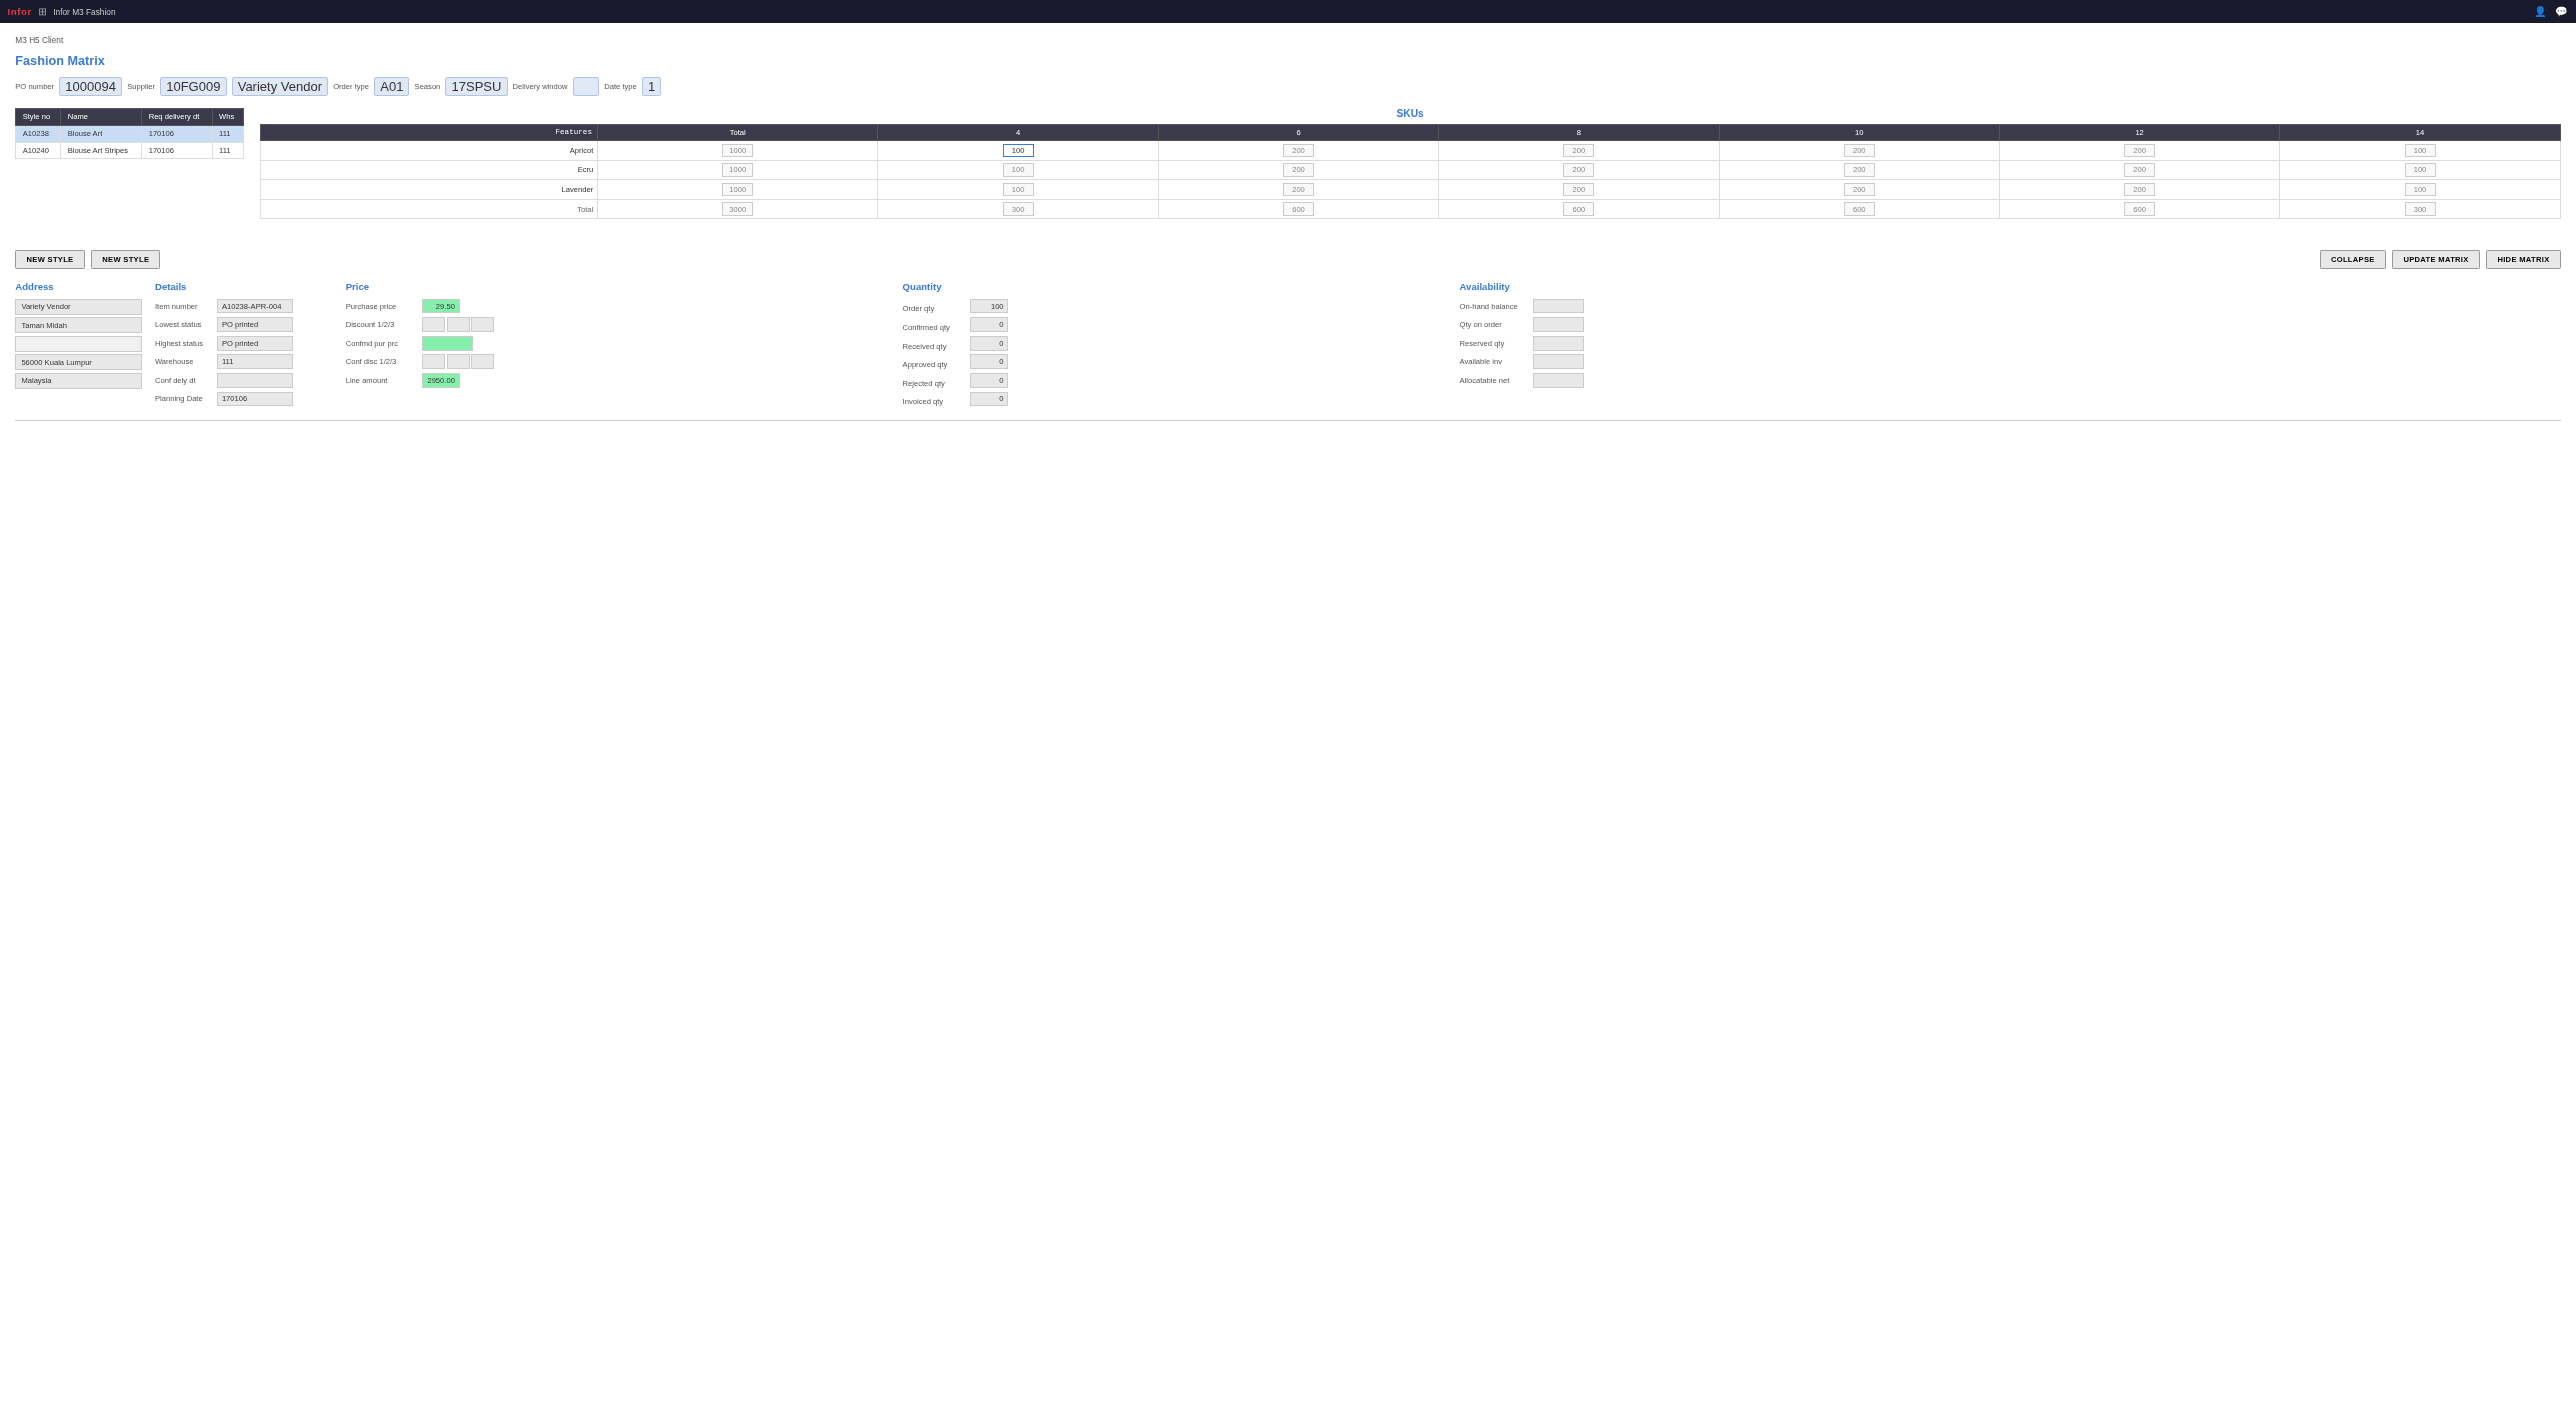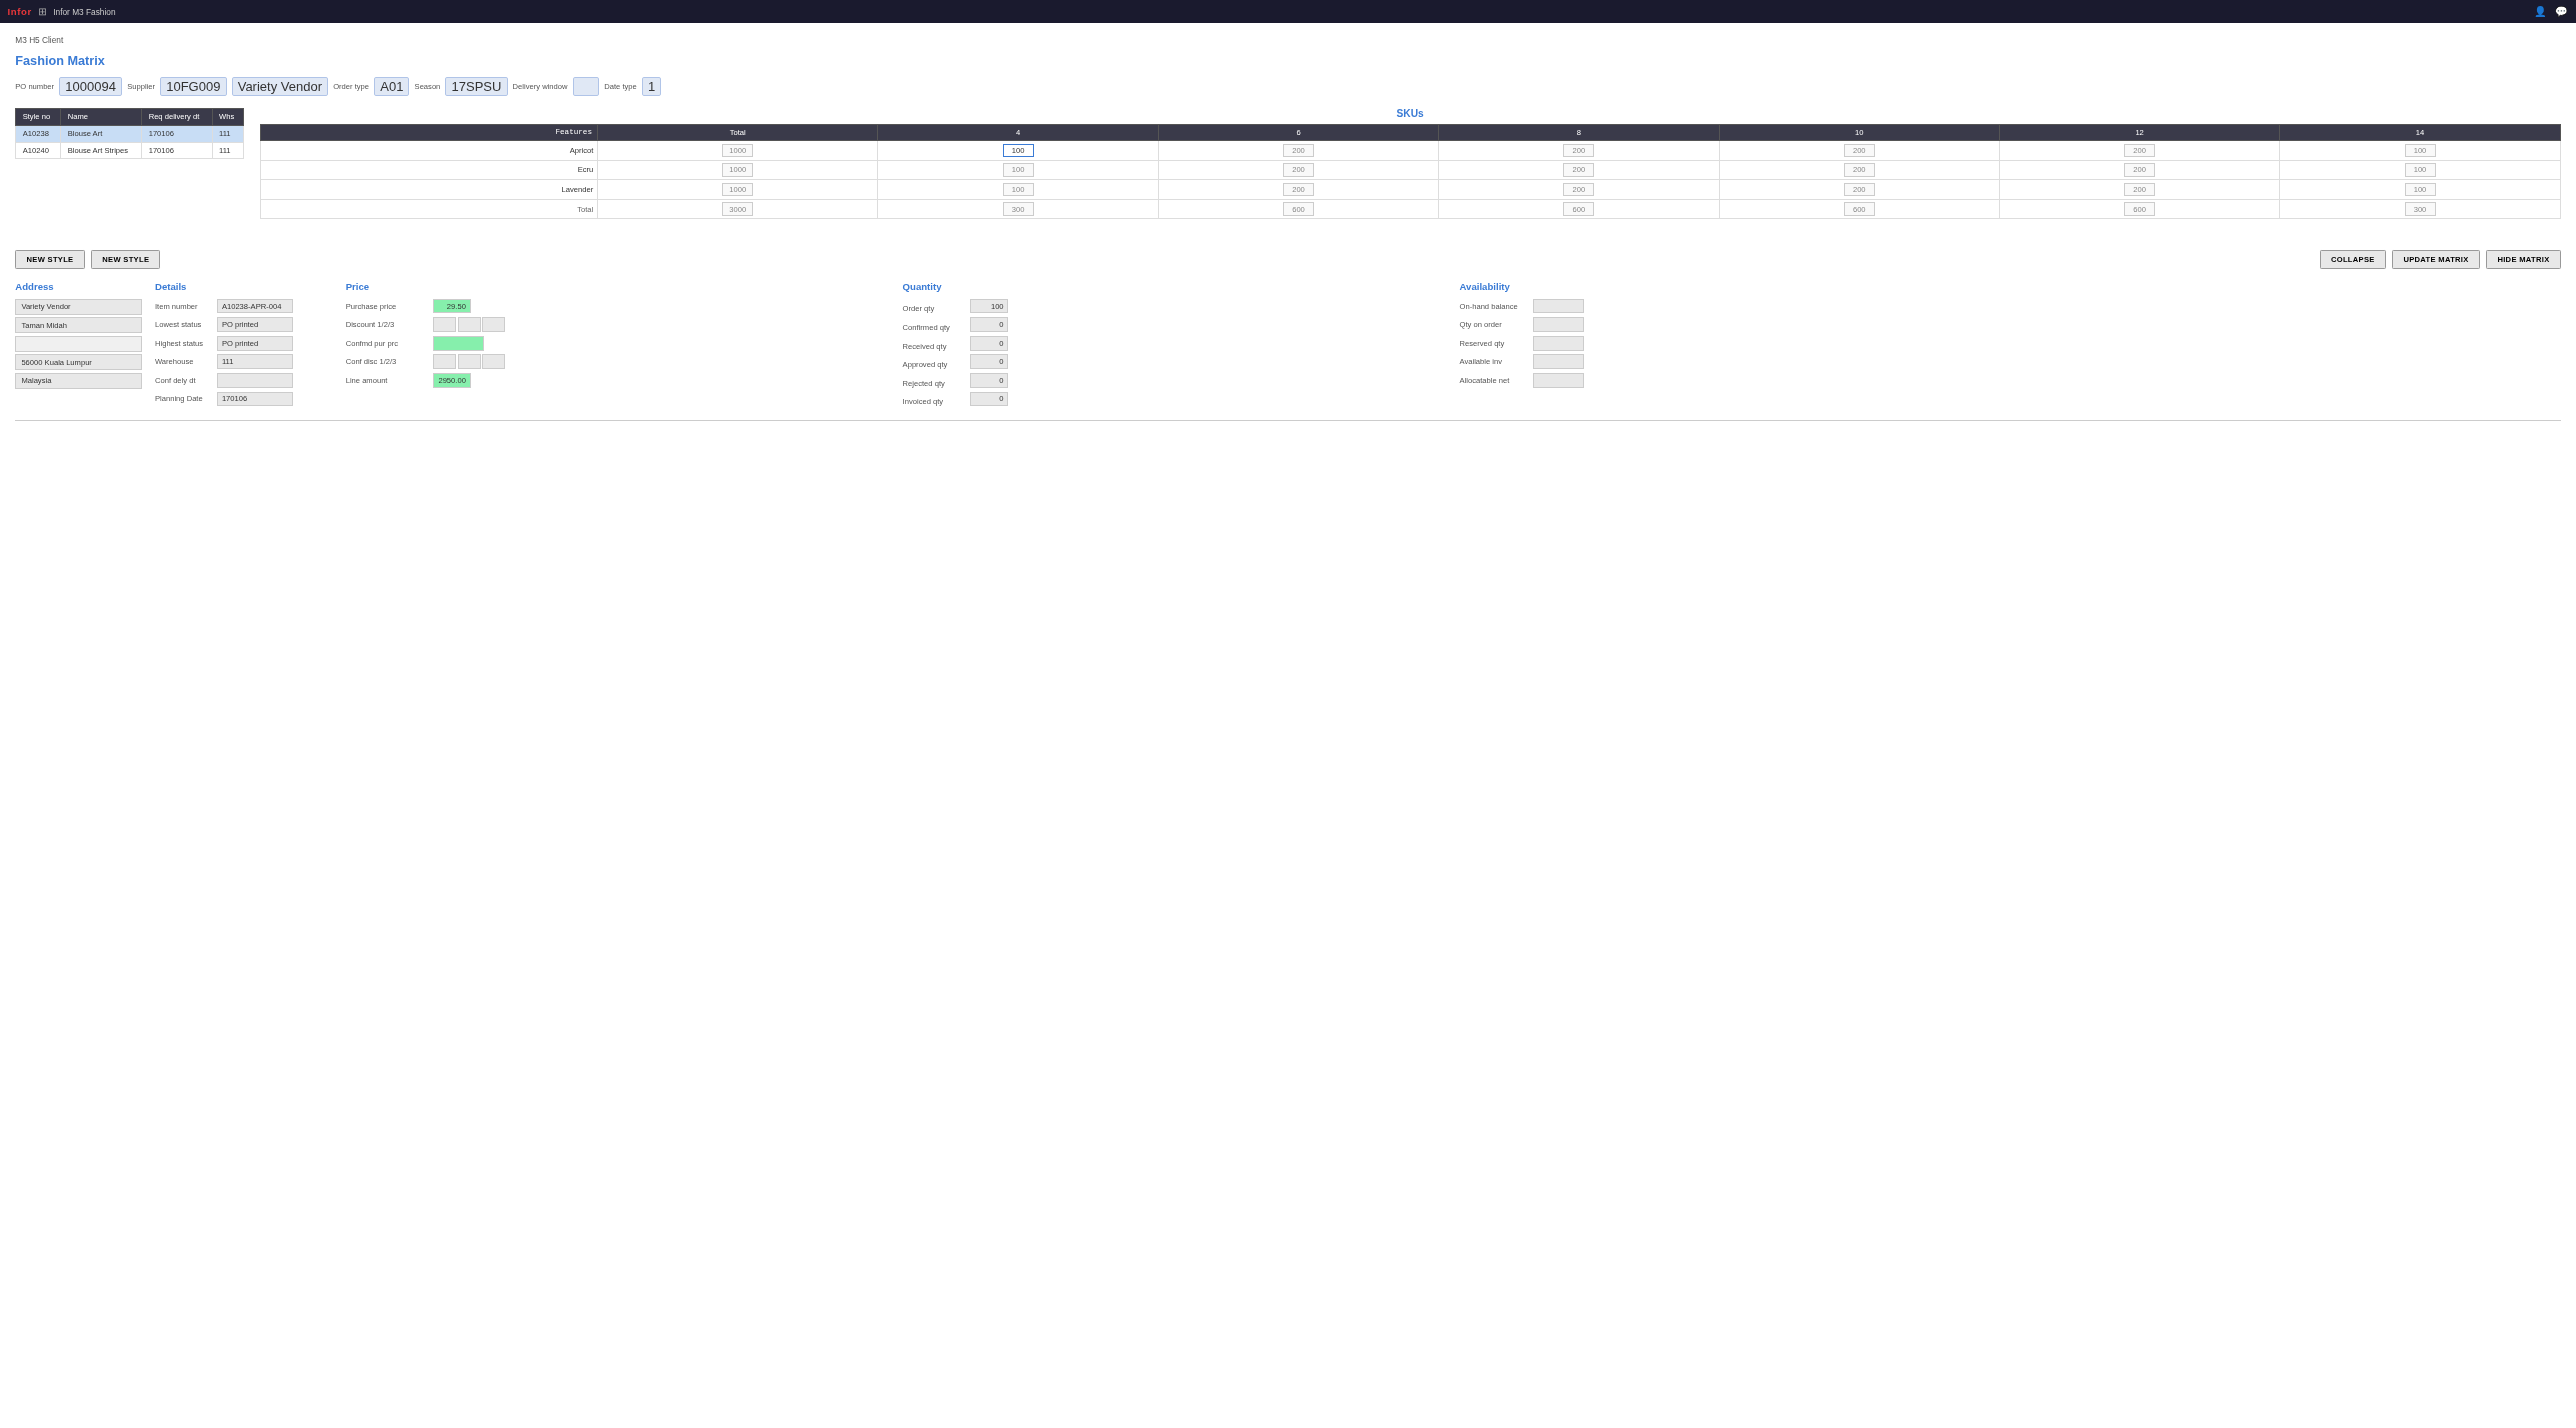--- a/index.html
+++ b/index.html
@@ -260,21 +260,21 @@
       color: #333;
       min-width: 76px;
     }
 
     
     .price-section {}
     .price-row {
       display: flex;
       align-items: center;
       margin-bottom: 3.8px;
-      gap: 11px;
+      gap: 0;
     }
     .price-label {
       font-size: 7.6px;
       color: #555;
       width: 76px;
       flex-shrink: 0;
     }
     .price-value {
       background: #86efac;
       border: 0.6px solid #ccc;

